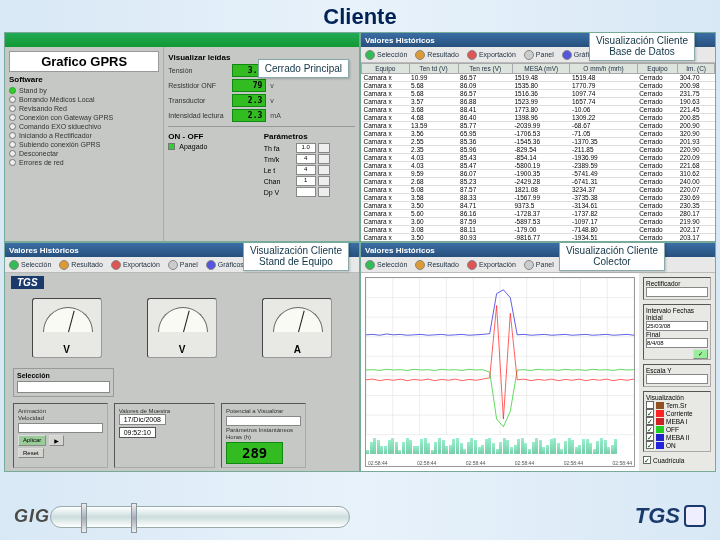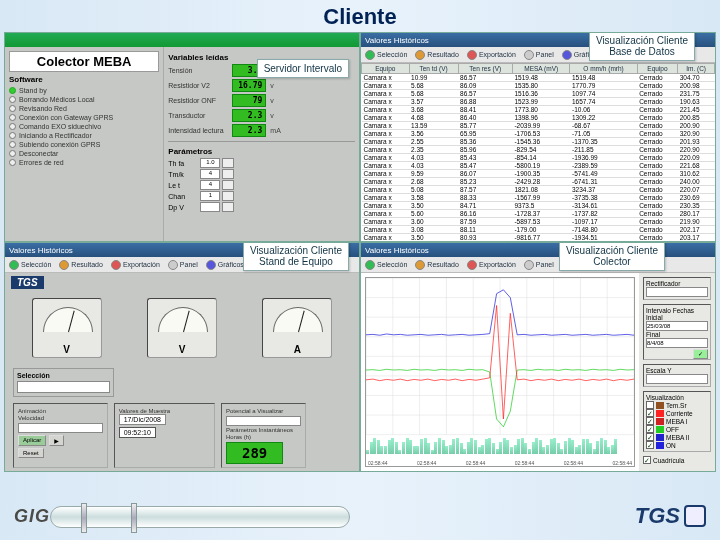--- a/index.html
+++ b/index.html
@@ -5,21 +5,21 @@
   * { margin: 0; padding: 0; box-sizing: border-box; }
   html, body { width: 720px; height: 540px; font-family: Tahoma, Arial, sans-serif; font-size: 8px; overflow: hidden; }
   body { background: linear-gradient(to right, #d8e8f5, #e8f2fb, #d8e8f5); }
 
   .slide-title { text-align: center; font-size: 22px; font-weight: bold; color: #025; padding: 4px 0 0; font-family: Arial; }
 
   .quad { display: grid; grid-template-columns: 1fr 1fr; grid-template-rows: 210px 230px; gap: 0; padding: 2px 4px 0; }
   .win { border: 1px solid #7a9; background: #c5c8c4; position: relative; overflow: hidden; }
   .titlebar { height: 14px; background: linear-gradient(#2a5,#193); display:flex; align-items:center; padding:0 4px;}
   .titlebar.blue { background: linear-gradient(#3a6ea5,#27507d); }
-  .titlebar-text { color:#fff; font-weight:normal; font-size:8px; }
+  .titlebar-text { color:#fff; font-weight:bold; font-size:8px; }
 
   .callout { position:absolute; background:#fff; border:1px solid #8aa; padding:3px 6px; font-size:10px; color:#134; text-align:center; z-index:10; box-shadow:1px 1px 2px rgba(0,0,0,.2); }
 
   
   .gprs { display:flex; height:calc(100% - 14px);}
   .gprs-left { width:45%; background:#c5c8c4; padding:4px 4px; border-right:1px solid #aaa;}
   .gprs-head { background:#fff; color:#000; font-size:13px; font-weight:bold; text-align:center; padding:2px 0; border:1px solid #999; margin-bottom:3px;}
   .sec-label { font-size:8px; font-weight:bold; margin:2px 0;}
   .seq-list { list-style:none;}
   .seq-list li { display:flex; align-items:center; gap:3px; padding:1px 0; font-size:7px; color:#333;}
@@ -107,24 +107,24 @@
 <body>
 
 <div class="slide-title">Cliente</div>
 
 <div class="quad">
 
   <div class="win">
     <div class="titlebar">
         <span class="titlebar-text">&nbsp;</span>
       </div>
-    <div class="callout" style="top:26px; right:10px;">Servidor Intervalo</div>
+    <div class="callout" style="top:26px; right:10px;">Cerrado Principal</div>
     <div class="gprs">
       <div class="gprs-left">
-        <div class="gprs-head">Colector MEBA</div>
+        <div class="gprs-head">Grafico GPRS</div>
         <div class="sec-label">Software</div>
         <ul class="seq-list" id="seq-list">
             <li class="active">
               <span class="dot"></span>
               <span>Stand by</span>
             </li>
             <li>
               <span class="dot"></span>
               <span>Borrando Médicos Local</span>
             </li>
@@ -152,49 +152,51 @@
               <span class="dot"></span>
               <span>Desconectar</span>
             </li>
             <li>
               <span class="dot"></span>
               <span>Errores de red</span>
             </li>
           </ul>
       </div>
       <div class="gprs-right">
-        <div class="sec-label">Variables leídas</div>
+        <div class="sec-label">Visualizar leídas</div>
         <div id="vars-list">
             <div class="var-row">
               <span class="lbl">Tensión</span>
               <span class="lcd">3.3</span>
-              <span class="unit">v</span>
-            </div>
-            <div class="var-row">
-              <span class="lbl">Resistidor V2</span>
-              <span class="lcd">16.79</span>
               <span class="unit">v</span>
             </div>
             <div class="var-row">
               <span class="lbl">Resistidor ONF</span>
               <span class="lcd">79</span>
               <span class="unit">v</span>
             </div>
             <div class="var-row">
               <span class="lbl">Transductor</span>
               <span class="lcd">2.3</span>
               <span class="unit">v</span>
             </div>
             <div class="var-row">
               <span class="lbl">Intensidad lectura</span>
               <span class="lcd">2.3</span>
               <span class="unit">mA</span>
             </div>
           </div>
         <div class="onoff-block">
+          <div class="onoff-left">
+            <div class="sec-label">ON - OFF</div>
+            <div class="var-row">
+                <span class="dot" style="width:7px;height:7px;border:1px solid #777;background:#3c3;display:inline-block"></span>
+                <span>Apagado</span>
+              </div>
+          </div>
           <div class="onoff-right">
             <div class="sec-label">Parámetros</div>
             <div id="params-list">
                 <div class="param-row">
                   <span class="pl">Th fa</span>
                   <span class="mini-in">1.0</span>
                   <span class="mini-sel"></span>
                 </div>
                 <div class="param-row">
                   <span class="pl">Tm/k</span>

